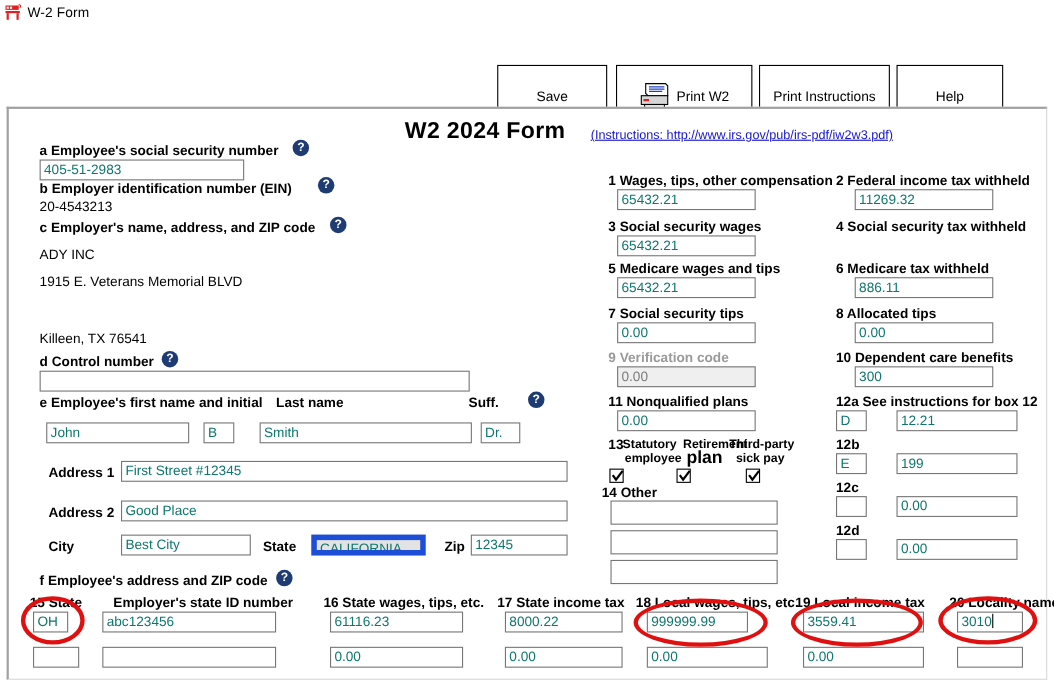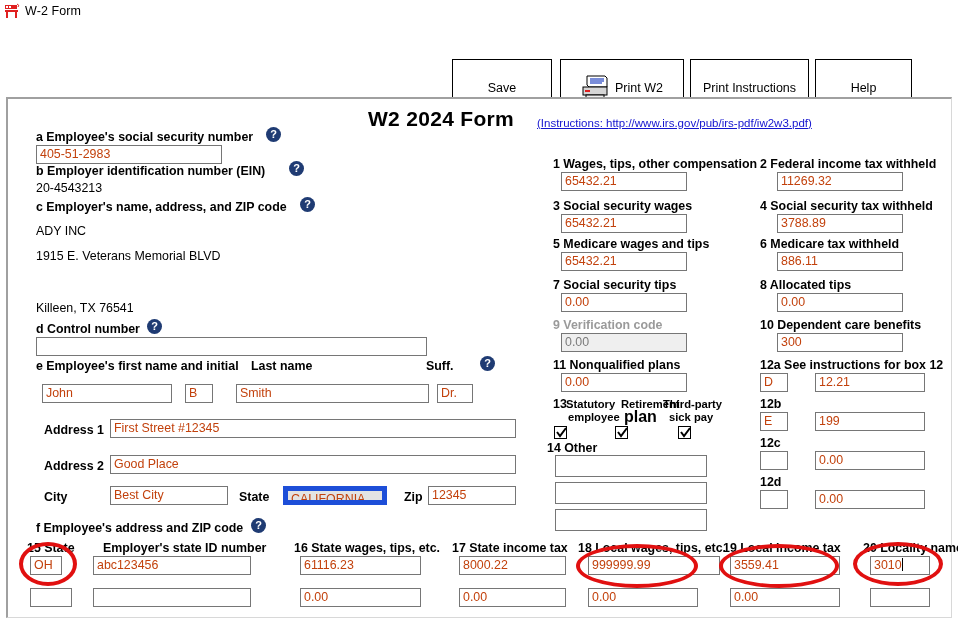--- a/index.html
+++ b/index.html
@@ -63,21 +63,21 @@
   .lbl-gray { color: #9a9a9a; }
   .val {
     position: absolute;
     font-size: 12.4px; color: #000; white-space: nowrap; line-height: 14px;
   }
   .fld {
     position: absolute;
     border: 1px solid #767676;
     background: #ffffff;
     font-family: "Liberation Sans", sans-serif;
-    font-size: 12.4px; color: #c2410c;
+    font-size: 12.4px; color: #0f766e;
     padding: 0 0 0 3px;
     line-height: 17px;
     height: 19px;
     outline: none;
     white-space: nowrap; overflow: hidden;
   }
   .fld.disabled { background: #efefef; color: #7b7b7b; }
   .fld.combo {
     background: #e3e3e3; border: 5px solid #1d4ed8;
     padding-right: 18px;
@@ -273,21 +273,20 @@
 
   <div class="lbl" style="left:539px; top:342px;">14 Other</div>
   <div class="fld" style="left:547px; top:356px; width:152px; height:22px;"></div>
   <div class="fld" style="left:547px; top:383px; width:152px; height:22px;"></div>
   <div class="fld" style="left:547px; top:410px; width:152px; height:22px;"></div>
 
   <div class="lbl" style="left:752px; top:58px;">2 Federal income tax withheld</div>
   <div class="fld" style="left:769px; top:73px; width:126px;">11269.32</div>
 
   <div class="lbl" style="left:752px; top:100px;">4 Social security tax withheld</div>
-  <div class="fld" style="left:769px; top:115px; width:126px;">3788.89</div>
 
   <div class="lbl" style="left:752px; top:138px;">6 Medicare tax withheld</div>
   <div class="fld" style="left:769px; top:153px; width:126px;">886.11</div>
 
   <div class="lbl" style="left:752px; top:179px;">8 Allocated tips</div>
   <div class="fld" style="left:769px; top:194px; width:126px;">0.00</div>
 
   <div class="lbl" style="left:752px; top:219px;">10 Dependent care benefits</div>
   <div class="fld" style="left:769px; top:234px; width:126px;">300</div>
 
@@ -312,21 +311,21 @@
   <div class="lbl" style="left:286px; top:442px;">16 State wages, tips, etc.</div>
   <div class="lbl" style="left:444px; top:442px;">17 State income tax</div>
   <div class="lbl" style="left:570px; top:442px;">18 Local wages, tips, etc.</div>
   <div class="lbl" style="left:715px; top:442px;">19 Local income tax</div>
   <div class="lbl" style="left:855px; top:442px;">20 Locality name</div>
 
   <div class="fld" style="left:22px; top:457px; width:32px;">OH</div>
   <div class="fld" style="left:85px; top:457px; width:158px;">abc123456</div>
   <div class="fld" style="left:292px; top:457px; width:121px;">61116.23</div>
   <div class="fld" style="left:451px; top:457px; width:107px;">8000.22</div>
-  <div class="fld" style="left:580px; top:457px; width:132px;">999999.99</div>
+  <div class="fld" style="left:580px; top:457px; width:92px;">999999.99</div>
   <div class="fld" style="left:722px; top:457px; width:110px;">3559.41</div>
   <div class="fld" style="left:862px; top:457px; width:60px;">
     <span>3010</span><span class="caret"></span>
   </div>
 
   <div class="fld" style="left:22px; top:489px; width:42px;"></div>
   <div class="fld" style="left:85px; top:489px; width:158px;"></div>
   <div class="fld" style="left:292px; top:489px; width:121px;">0.00</div>
   <div class="fld" style="left:451px; top:489px; width:107px;">0.00</div>
   <div class="fld" style="left:580px; top:489px; width:110px;">0.00</div>

